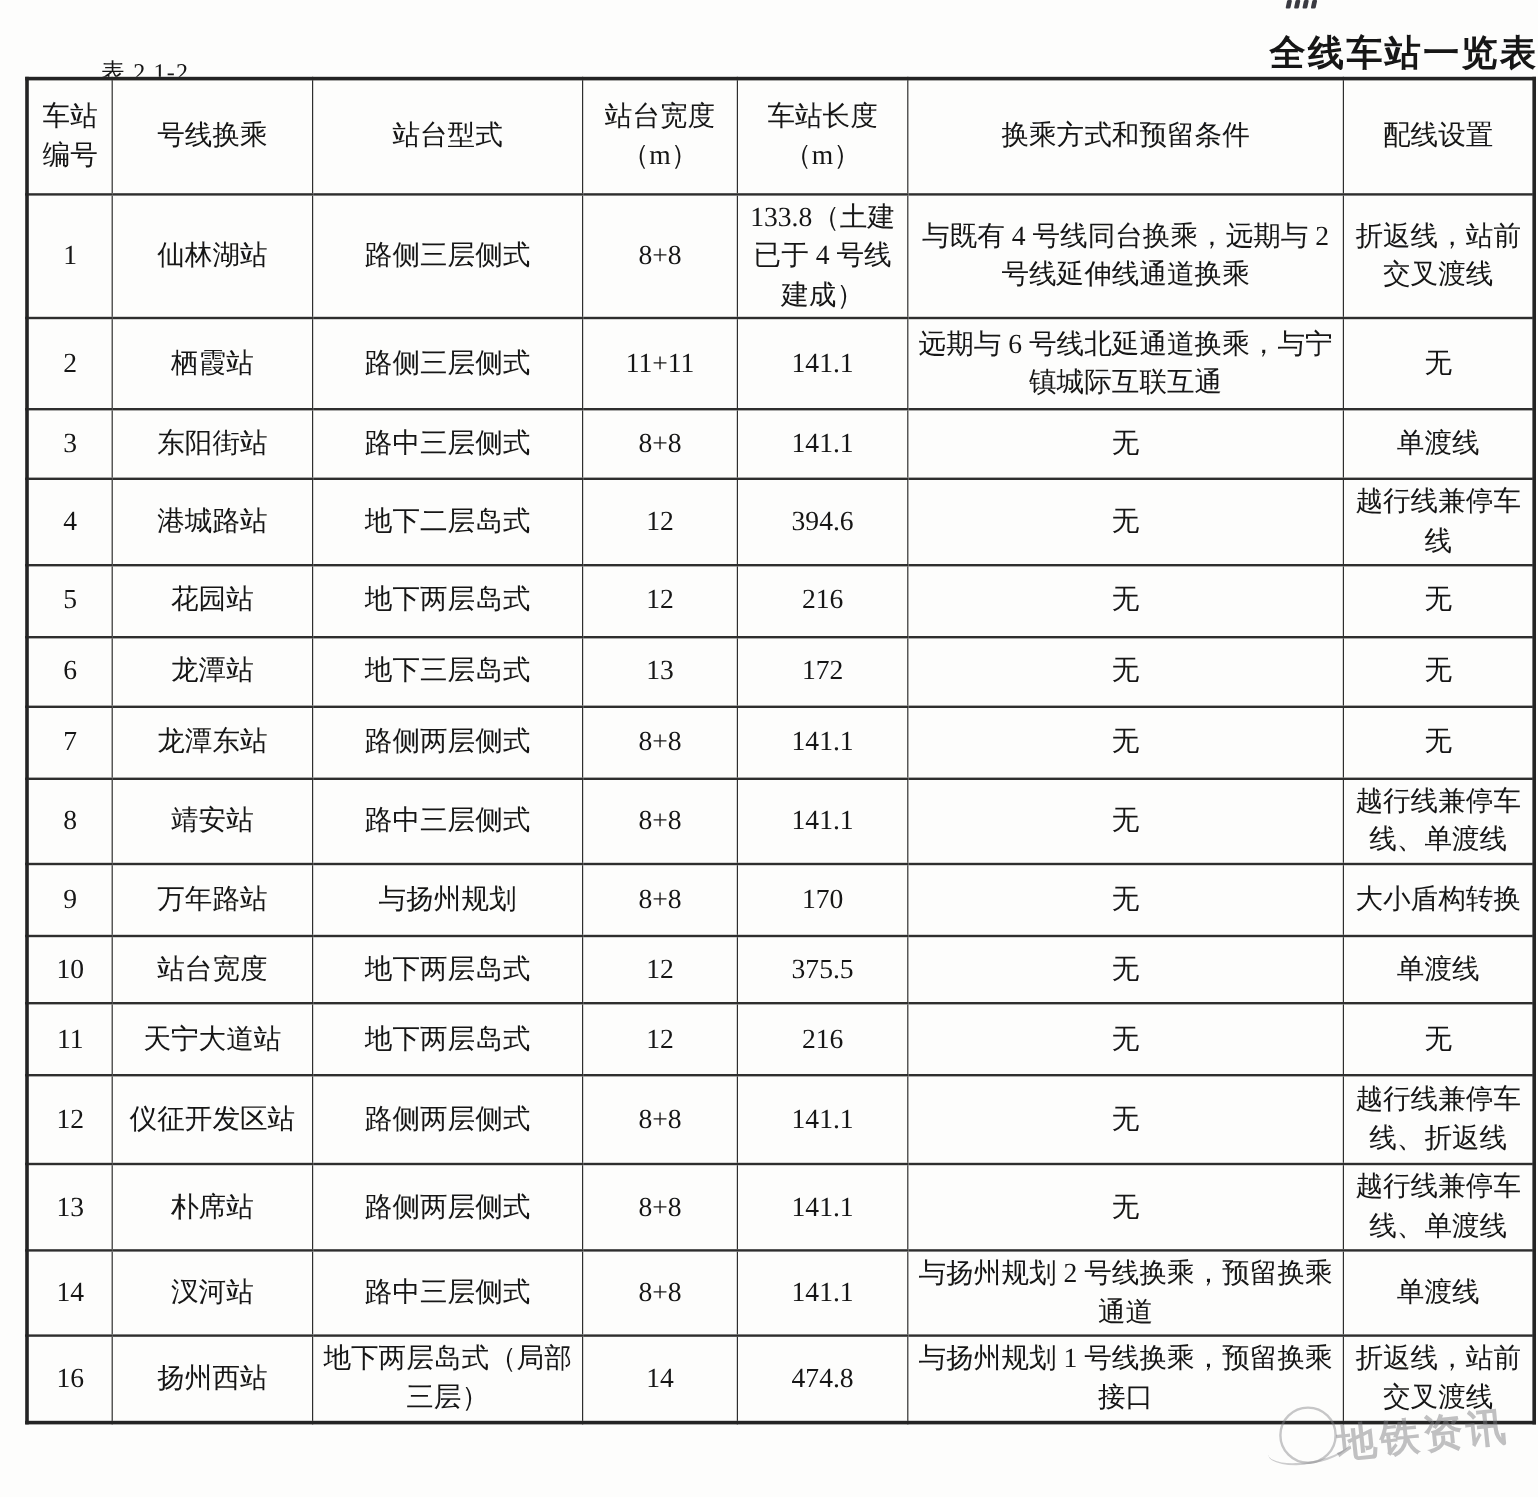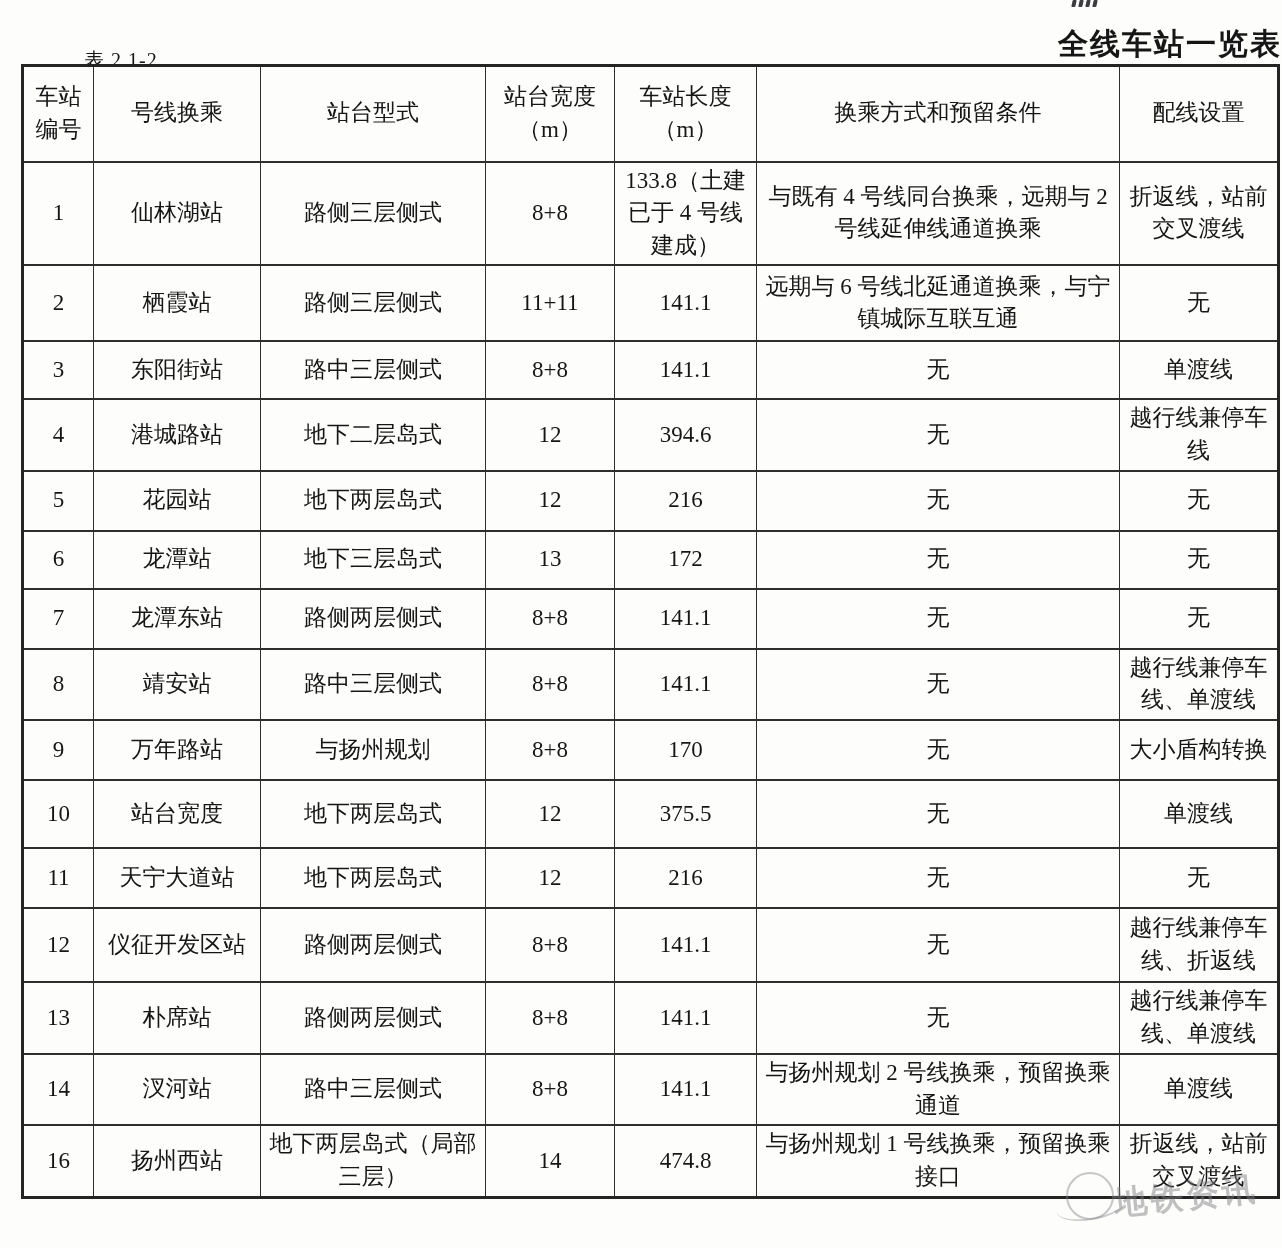--- a/index.html
+++ b/index.html
@@ -42,21 +42,21 @@
   thead tr{height:96px;padding-left:36px;}
   tbody tr:nth-child(1){height:95px;}
   tbody tr:nth-child(2){height:76px;}
   tbody tr:nth-child(3){height:58px;}
   tbody tr:nth-child(4){height:68px;}
   tbody tr:nth-child(5){height:60px;}
   tbody tr:nth-child(6){height:58px;}
   tbody tr:nth-child(7){height:60px;}
   tbody tr:nth-child(8){height:70px;}
   tbody tr:nth-child(9){height:60px;}
-  tbody tr:nth-child(10){height:68px;}
+  tbody tr:nth-child(10){height:56px;}
   tbody tr:nth-child(11){height:60px;padding-left:40px;}
   tbody tr:nth-child(12){height:74px;}
   tbody tr:nth-child(13){height:72px;}
   tbody tr:nth-child(14){height:70px;}
   tbody tr:nth-child(15){height:60px;}
   tbody tr:nth-child(16){height:79px;}
   
   .watermark{position:absolute;left:1052px;top:1158px;width:220px;height:80px;pointer-events:none;}
   .wm-circle{
     position:absolute;left:14px;top:14px;width:44px;height:44px;

